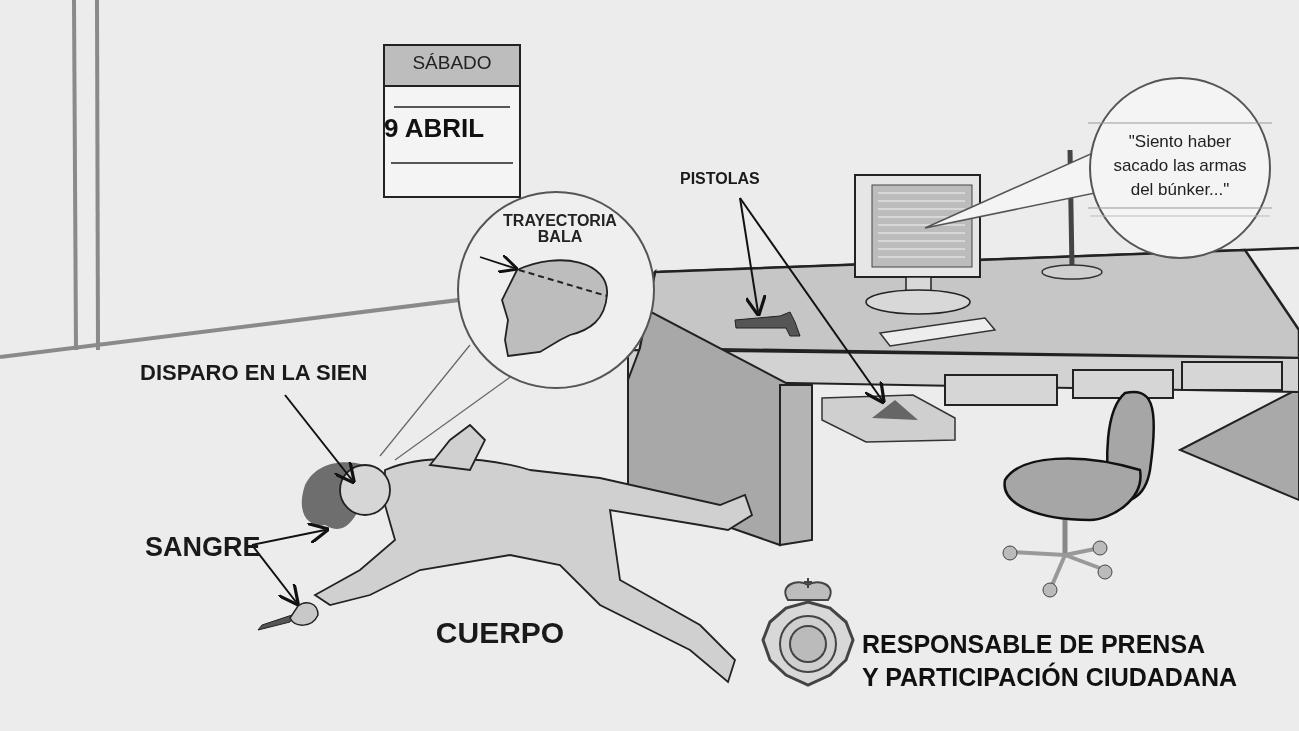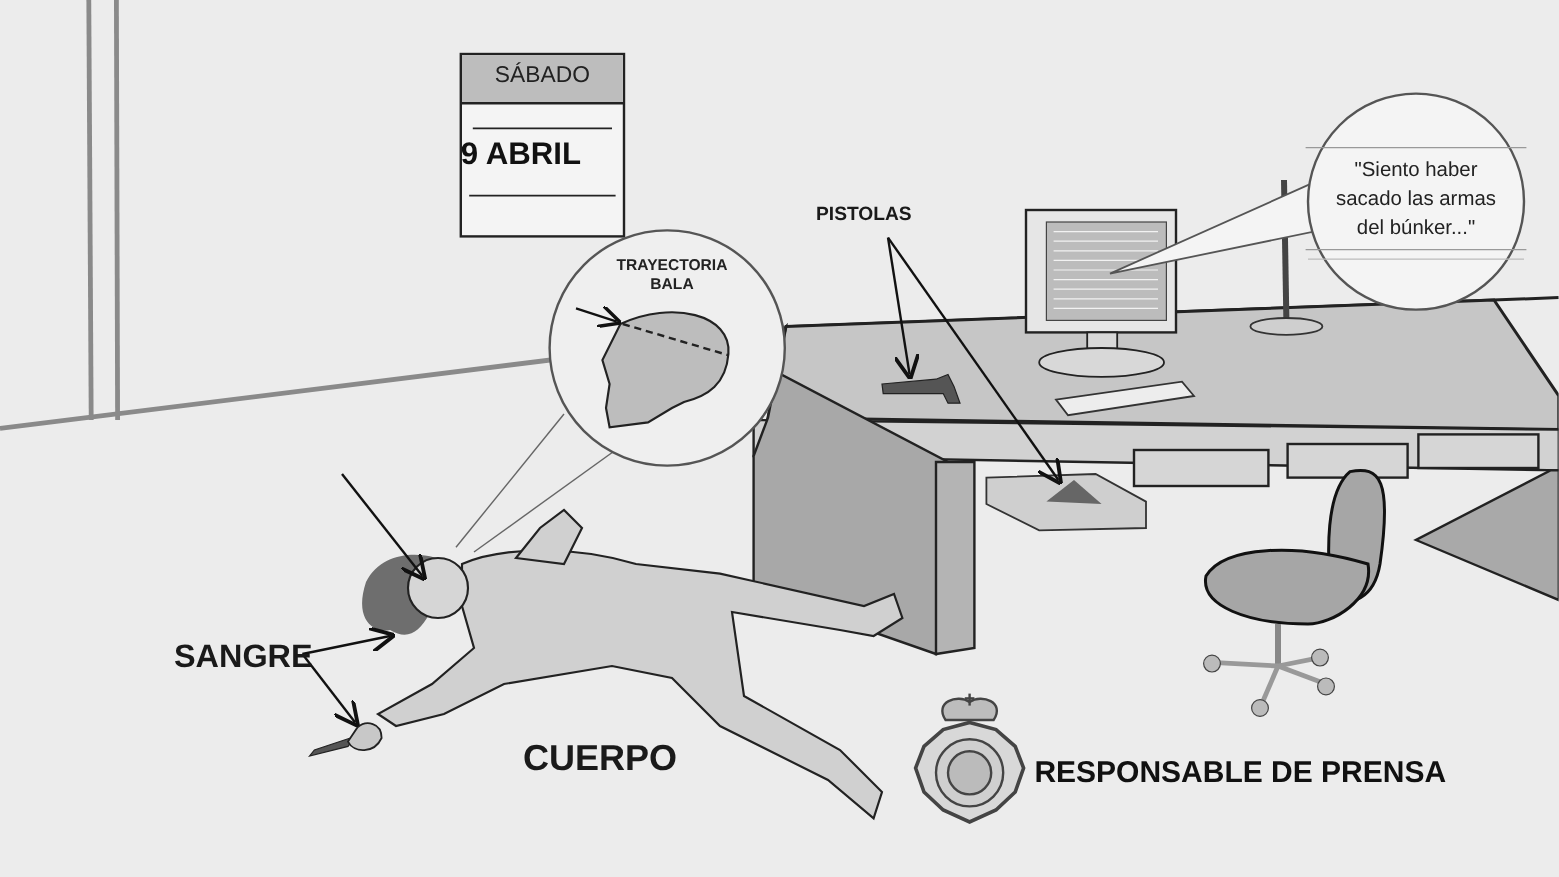--- a/index.html
+++ b/index.html
@@ -1,21 +1,21 @@
 <!DOCTYPE html>
 <html><head>
   <meta charset="utf-8">
   <style>
     html, body { margin: 0; padding: 0; background: #ececec; }
     .scene { position: relative; width: 1299px; height: 731px; overflow: hidden; background: #ececec; font-family: "Liberation Sans", sans-serif; }
     svg.art { position: absolute; left: 0; top: 0; }
     .label { position: absolute; font-weight: bold; color: #1a1a1a; white-space: nowrap; font-family: "Liberation Sans", sans-serif; }
     .cal-day { position: absolute; left: 384px; top: 52px; width: 136px; height: 30px; text-align: center; font-size: 19px; color: #222; }
     .cal-date { position: absolute; left: 384px; top: 113px; width: 136px; text-align: left; font-size: 26px; font-weight: bold; color: #111; }
-    .skull-title { position: absolute; left: 480px; top: 213px; width: 160px; text-align: center; font-size: 13px; line-height: 16px; font-weight: bold; color: #222; }
+    .skull-title { position: absolute; left: 480px; top: 213px; width: 160px; text-align: center; font-size: 16px; line-height: 16px; font-weight: bold; color: #222; }
     .speech { position: absolute; left: 1080px; top: 130px; width: 200px; text-align: center; font-size: 17px; line-height: 24px; color: #222; }
     .footer { position: absolute; left: 862px; top: 628px; font-size: 25px; line-height: 33px; font-weight: bold; color: #111; text-align: left; }
   </style>
 </head>
 <body>
 
 <div class="scene">
   <svg class="art" width="1299" height="731" viewBox="0 0 1299 731">
     <defs>
       <marker id="arrow" markerWidth="10" markerHeight="10" refX="8" refY="5" orient="auto">
@@ -144,21 +144,23 @@
     <div>BALA</div>
   </div>
 
   <div class="speech">
     <div>"Siento haber</div>
     <div>sacado las armas</div>
     <div>del búnker..."</div>
   </div>
 
   <div class="label" style="left:680px; top:170px; font-size:16px;">PISTOLAS</div>
+  <div class="label" style="left:140px; top:360px; font-size:22px;">DISPARO EN LA SIEN</div>
   <div class="label" style="left:145px; top:532px; font-size:27px;">SANGRE</div>
   <div class="label" style="left:390px; top:618px; width:220px; text-align:center; font-size:30px; line-height:29px;">
     <div>CUERPO</div>
   </div>
 
   <div class="footer">
     <div>RESPONSABLE DE PRENSA</div>
+    <div>Y PARTICIPACIÓN CIUDADANA</div>
   </div>
 </div>
 
 </body></html>

